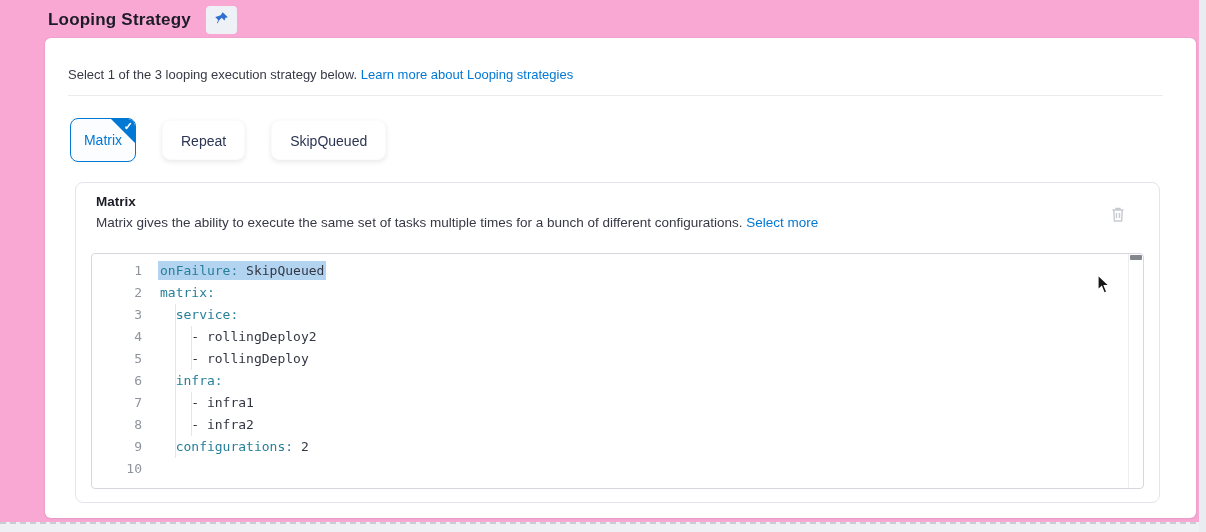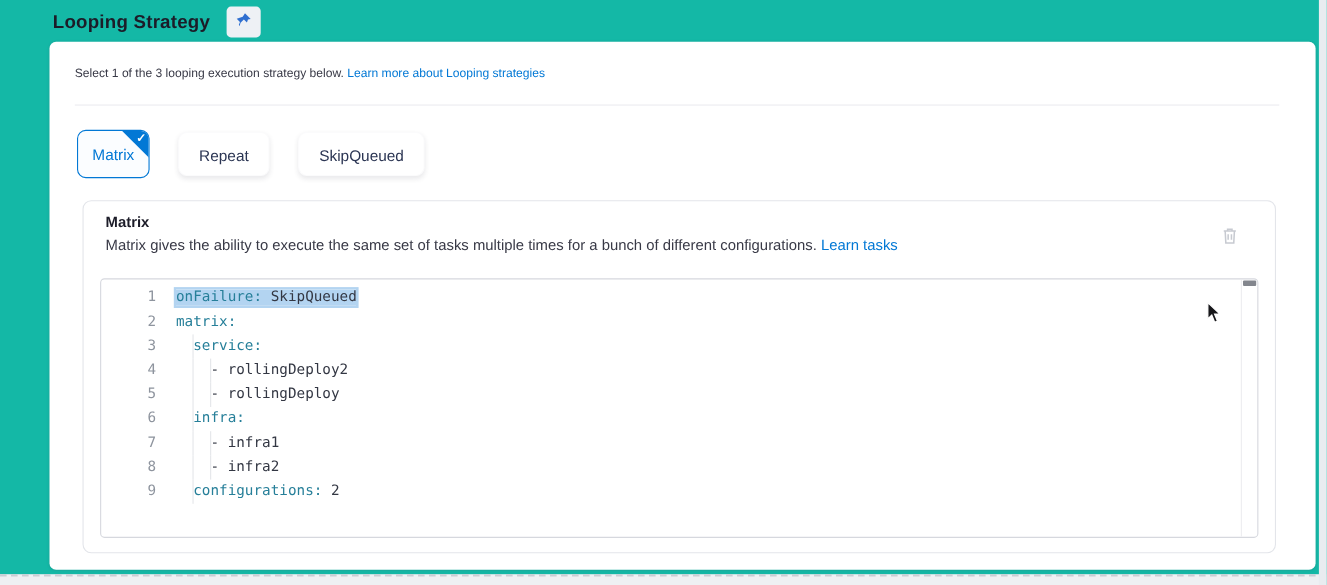--- a/index.html
+++ b/index.html
@@ -3,35 +3,35 @@
 <meta charset="utf-8">
 <style>
   * { margin:0; padding:0; box-sizing:border-box; }
   html,body { width:1206px; height:532px; }
   body {
     font-family:"Liberation Sans", sans-serif;
     background:#f4f7fa;
     color:#22222a;
     overflow:hidden;
   }
-  .stage { position:relative; width:1206px; height:532px; background:#14b8a6; overflow:hidden; }
+  .stage { position:relative; width:1206px; height:532px; background:#f9a8d4; overflow:hidden; }
 
   
   .page-header { position:absolute; left:48px; top:6px; display:flex; align-items:center; gap:15px; z-index:3; }
   .page-title { font-size:17px; font-weight:bold; color:#1c1c28; letter-spacing:.2px; }
   .pin-btn { width:31px; height:28px; background:#eef1f5; border:none; border-radius:4px;
              display:flex; align-items:center; justify-content:center; cursor:pointer; }
   .pin-btn svg { width:15px; height:15px; fill:#2f6fd0; }
 
   
   .main-panel { position:absolute; left:45px; top:38px; width:1151px; height:480px;
                 background:#ffffff; border-radius:6px;
                 box-shadow:0 1px 3px rgba(40,41,61,.07), 0 0 0 1px rgba(96,97,112,.05); }
 
-  .intro { position:absolute; left:23px; top:23px; font-size:11px; color:#383946; }
+  .intro { position:absolute; left:23px; top:29px; font-size:13px; color:#383946; }
   .intro a { color:#0278d5; text-decoration:none; }
   .intro-divider { position:absolute; left:23px; right:33px; top:57px; border-top:1px solid #ececf0; }
 
   
   .tabs { position:absolute; left:25px; top:80px; display:flex; gap:26px; align-items:flex-start; }
   .tab { font-size:14px; border-radius:8px; background:#fff; cursor:pointer; position:relative; }
   .tab-plain { height:40px; margin-top:2px; padding:0 18px; line-height:40px; color:#2b3553;
                border:1px solid #fbfbfc; box-shadow:0 2px 5px rgba(40,41,61,.10); font-weight:500; }
   .tab-selected { height:44px; width:66px; line-height:42px; text-align:center; color:#0278d5;
                   background:#fbfdff; border:1.5px solid #0278d5; overflow:hidden; font-weight:500; }
@@ -107,21 +107,21 @@
       </div>
       <div class="tab tab-plain">
         <span>SkipQueued</span>
       </div>
     </div>
 
     <div class="strategy-card">
       <div class="card-heading">Matrix</div>
       <div class="card-desc">
         <span>Matrix gives the ability to execute the same set of tasks multiple times for a bunch of different configurations.</span>
-        <a href="#">Learn tasks</a>
+        <a href="#">Select more</a>
       </div>
       <button class="delete-btn">
         <span>
           <svg viewBox="0 0 16 18">
               <path d="M2.5 5h11M6 5V3.5h4V5M3.8 5l.6 11h7.2l.6-11M6.5 8v5M9.5 8v5"></path>
             </svg>
         </span>
       </button>
 
       <div class="yaml-editor">
@@ -154,20 +154,24 @@
           <span class="lc"><span class="txt"><span class="code-key"></span><span class="code-rest">    - infra1</span></span></span>
         </div>
         <div class="line g1 g2">
           <span class="ln">8</span>
           <span class="lc"><span class="txt"><span class="code-key"></span><span class="code-rest">    - infra2</span></span></span>
         </div>
         <div class="line g1">
           <span class="ln">9</span>
           <span class="lc"><span class="txt"><span class="code-key">  configurations:</span><span class="code-rest"> 2</span></span></span>
         </div>
+        <div class="line">
+          <span class="ln">10</span>
+          <span class="lc"><span class="txt"><span class="code-key"></span><span class="code-rest"></span></span></span>
+        </div>
 
         <div class="scroll-sep"></div>
         <div class="scroll-thumb"></div>
       </div>
     </div>
   </div>
 
   <div class="bottom-strip"></div>
   <div class="right-strip"></div>
 

